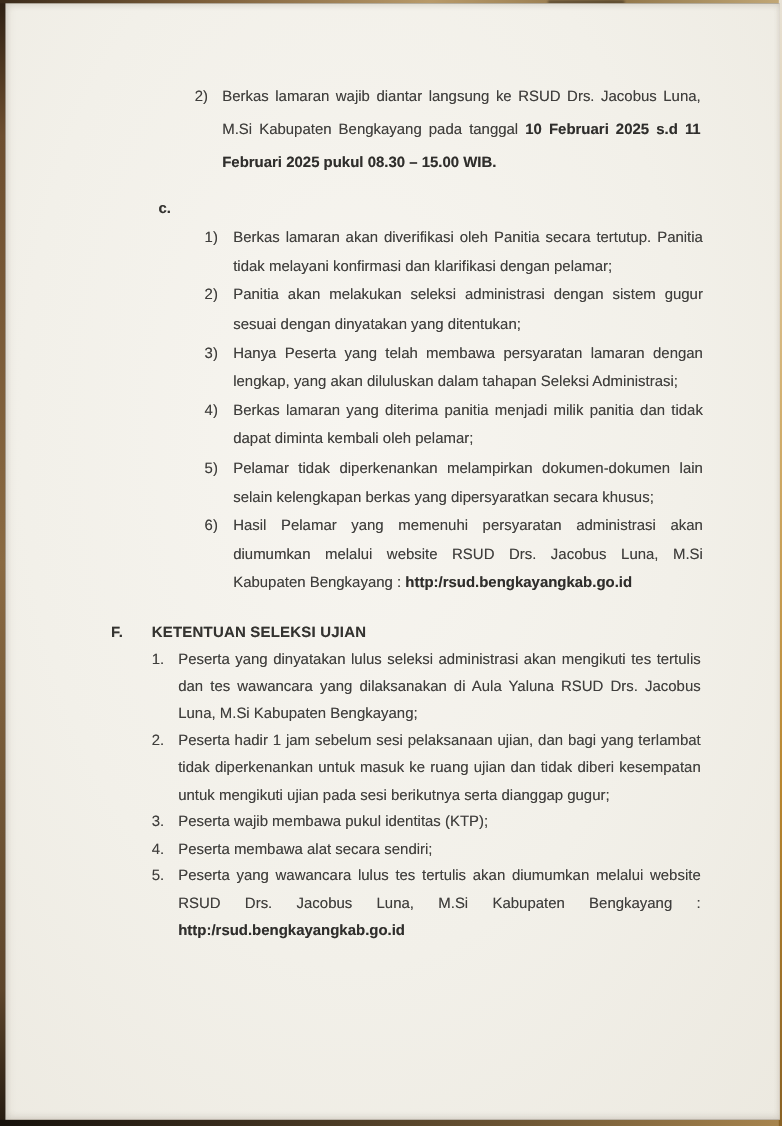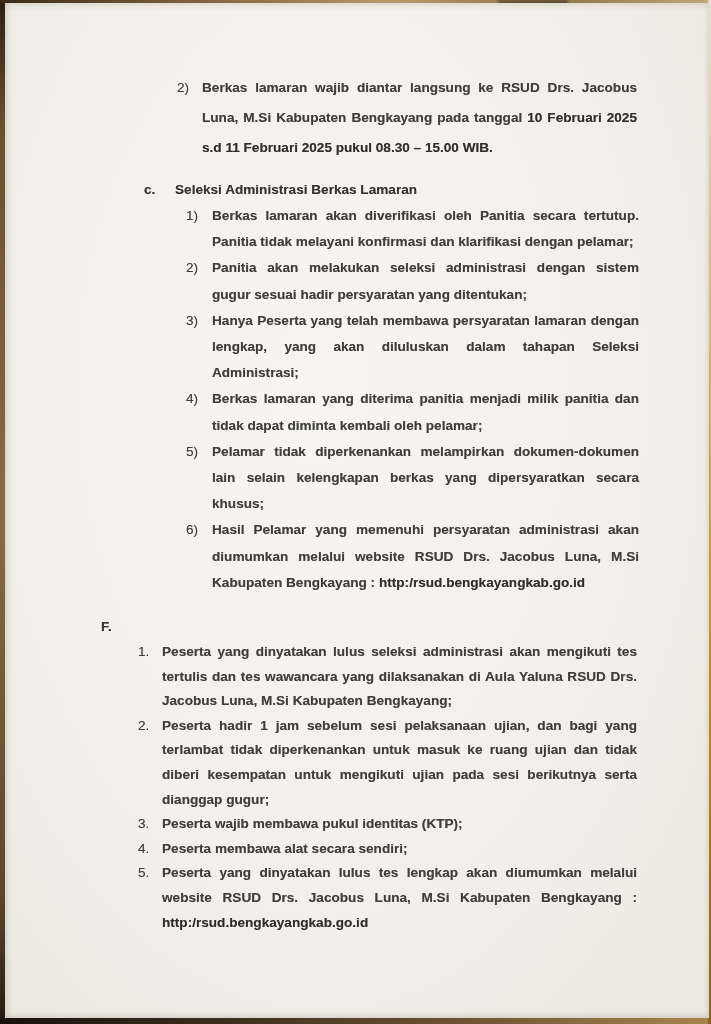--- a/index.html
+++ b/index.html
@@ -31,21 +31,21 @@
                inset 0 -3px 6px rgba(120,110,95,0.12);
     color:#3f3e3c;
     font-size:13.6px;
     -webkit-font-smoothing:antialiased;
   }
   .content{position:absolute;top:70px;left:0;right:0;
     text-shadow:0 0 0.5px rgba(70,68,64,0.5);}
 
   .li{display:flex;}
   .mk{flex:0 0 auto;}
-  .tx{flex:1 1 auto;text-align:justify;text-align-last:left;font-weight:bold;}
+  .tx{flex:1 1 auto;text-align:justify;text-align-last:left;}
 
   
   .intro{margin:0 72px 0 172px;line-height:30px;}
   .intro .mk{width:25px;}
 
   
   .sec-c{margin-top:14px;}
   .sec-c-head{margin-left:139px;line-height:26px;font-weight:bold;color:#343330;display:flex;}
   .sec-c-head .mk{width:31px;}
   .sec-c .items .li{margin:0 70px 0 181px;line-height:26.2px;}
@@ -74,30 +74,29 @@
     <div class="content">
 
       <div class="li intro">
         <span class="mk">2)</span>
         <div class="tx"><span>Berkas lamaran wajib diantar langsung ke RSUD Drs. Jacobus Luna, M.Si Kabupaten Bengkayang pada tanggal </span><strong>10 Februari 2025 s.d 11 Februari 2025 pukul 08.30 – 15.00 WIB.</strong></div>
       </div>
 
       <div class="sec-c">
         <div class="sec-c-head">
           <span class="mk">c.</span>
-          <span>Seleksi Administrasi Berkas Lamaran</span>
         </div>
         <div class="items">
           <div class="li">
             <span class="mk">1)</span>
             <div class="tx"><span>Berkas lamaran akan diverifikasi oleh Panitia secara tertutup. Panitia tidak melayani konfirmasi dan klarifikasi dengan pelamar;</span></div>
           </div>
           <div class="li">
             <span class="mk">2)</span>
-            <div class="tx"><span>Panitia akan melakukan seleksi administrasi dengan sistem gugur sesuai hadir persyaratan yang ditentukan;</span></div>
+            <div class="tx"><span>Panitia akan melakukan seleksi administrasi dengan sistem gugur sesuai dengan dinyatakan yang ditentukan;</span></div>
           </div>
           <div class="li">
             <span class="mk">3)</span>
             <div class="tx"><span>Hanya Peserta yang telah membawa persyaratan lamaran dengan lengkap, yang akan diluluskan dalam tahapan Seleksi Administrasi;</span></div>
           </div>
           <div class="li">
             <span class="mk">4)</span>
             <div class="tx"><span>Berkas lamaran yang diterima panitia menjadi milik panitia dan tidak dapat diminta kembali oleh pelamar;</span></div>
           </div>
           <div class="li">
@@ -107,40 +106,41 @@
           <div class="li">
             <span class="mk">6)</span>
             <div class="tx"><span>Hasil Pelamar yang memenuhi persyaratan administrasi akan diumumkan melalui website RSUD Drs. Jacobus Luna, M.Si Kabupaten Bengkayang :  </span><strong>http:/rsud.bengkayangkab.go.id</strong></div>
           </div>
         </div>
       </div>
 
       <div class="sec-f">
         <div class="sec-f-head">
           <span class="mk">F.</span>
+          <span>KETENTUAN SELEKSI UJIAN</span>
         </div>
         <div class="items">
           <div class="li">
             <span class="mk">1.</span>
             <div class="tx"><span>Peserta yang dinyatakan lulus seleksi administrasi akan mengikuti tes tertulis dan tes wawancara yang dilaksanakan di Aula Yaluna RSUD Drs. Jacobus Luna, M.Si Kabupaten Bengkayang;</span></div>
           </div>
           <div class="li">
             <span class="mk">2.</span>
             <div class="tx"><span>Peserta hadir 1 jam sebelum sesi pelaksanaan ujian, dan bagi yang terlambat tidak diperkenankan untuk masuk ke ruang ujian dan tidak diberi kesempatan untuk mengikuti ujian pada sesi berikutnya serta dianggap gugur;</span></div>
           </div>
           <div class="li">
             <span class="mk">3.</span>
             <div class="tx"><span>Peserta wajib membawa pukul identitas (KTP);</span></div>
           </div>
           <div class="li">
             <span class="mk">4.</span>
             <div class="tx"><span>Peserta membawa alat secara sendiri;</span></div>
           </div>
           <div class="li">
             <span class="mk">5.</span>
-            <div class="tx"><span>Peserta yang dinyatakan lulus tes lengkap akan diumumkan melalui website RSUD Drs. Jacobus Luna, M.Si Kabupaten Bengkayang :  </span><strong>http:/rsud.bengkayangkab.go.id</strong></div>
+            <div class="tx"><span>Peserta yang wawancara lulus tes tertulis akan diumumkan melalui website RSUD Drs. Jacobus Luna, M.Si Kabupaten Bengkayang :  </span><strong>http:/rsud.bengkayangkab.go.id</strong></div>
           </div>
         </div>
       </div>
 
     </div>
   </div>
 </div>
 
 </body></html>

